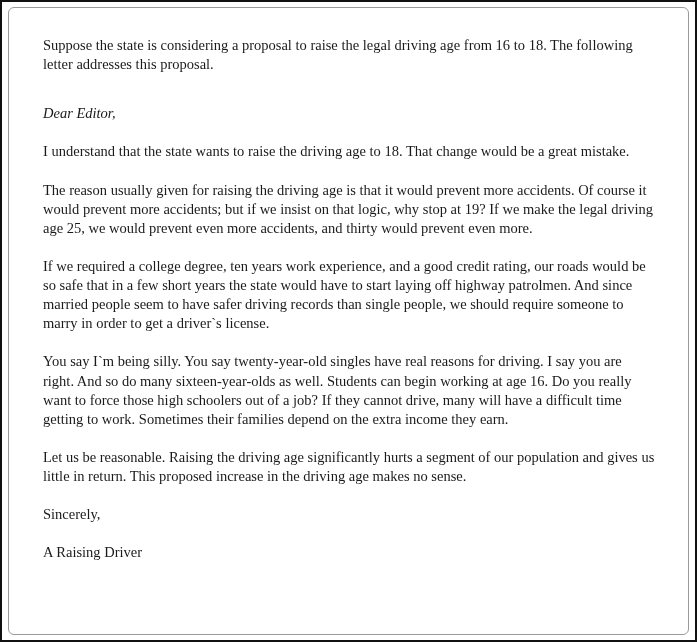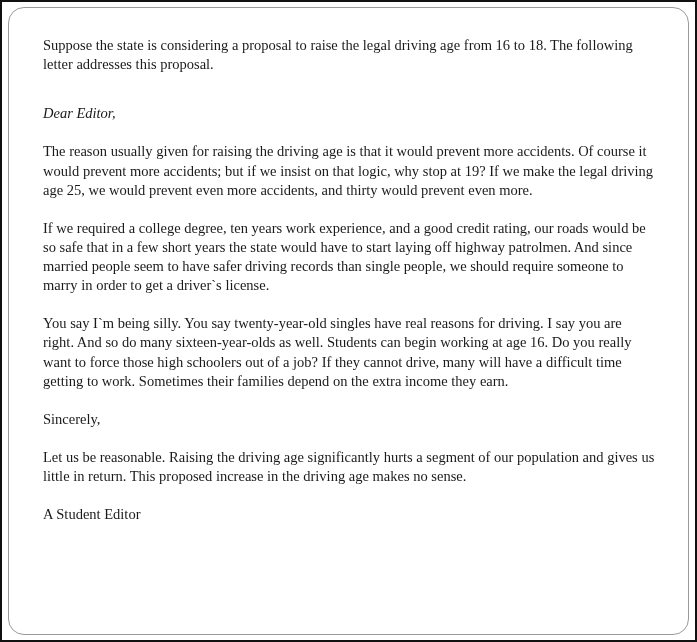--- a/index.html
+++ b/index.html
@@ -14,21 +14,21 @@
     border: 2px solid #111111;
     background: #ffffff;
     padding: 5px 6px;
     overflow: hidden;
   }
   .letter-panel {
     box-sizing: border-box;
     width: 100%;
     height: 100%;
     border: 1px solid #9a9a9a;
-    border-radius: 16px;
+    border-radius: 6px;
     background: #ffffff;
     padding: 28px 32px 20px 34px;
     overflow: hidden;
   }
   .letter-body {
     font-family: "Liberation Serif", "DejaVu Serif", serif;
     font-size: 14.5px;
     line-height: 1.32;
     color: #1a1a1a;
   }
@@ -45,21 +45,22 @@
   }
 </style>
 </head>
 <body>
 
 <div class="screenshot">
   <div class="letter-panel">
     <div class="letter-body">
       <p>Suppose the state is considering a proposal to raise the legal driving age from 16 to 18. The following letter addresses this proposal.</p>
       <p class="salutation">Dear Editor,</p>
+      <p>I understand that the state wants to raise the driving age to 18. That change would be a great mistake.</p>
       <p>The reason usually given for raising the driving age is that it would prevent more accidents. Of course it would prevent more accidents; but if we insist on that logic, why stop at 19? If we make the legal driving age 25, we would prevent even more accidents, and thirty would prevent even more.</p>
       <p>If we required a college degree, ten years work experience, and a good credit rating, our roads would be so safe that in a few short years the state would have to start laying off highway patrolmen. And since married people seem to have safer driving records than single people, we should require someone to marry in order to get a driver`s license.</p>
       <p>You say I`m being silly. You say twenty-year-old singles have real reasons for driving. I say you are right. And so do many sixteen-year-olds as well. Students can begin working at age 16. Do you really want to force those high schoolers out of a job? If they cannot drive, many will have a difficult time getting to work. Sometimes their families depend on the extra income they earn.</p>
+      <p>Let us be reasonable. Raising the driving age significantly hurts a segment of our population and gives us little in return. This proposed increase in the driving age makes no sense.</p>
       <p>Sincerely,</p>
-      <p>Let us be reasonable. Raising the driving age significantly hurts a segment of our population and gives us little in return. This proposed increase in the driving age makes no sense.</p>
-      <p class="signature">A Student Editor</p>
+      <p class="signature">A Raising Driver</p>
     </div>
   </div>
 </div>
 
 </body></html>

